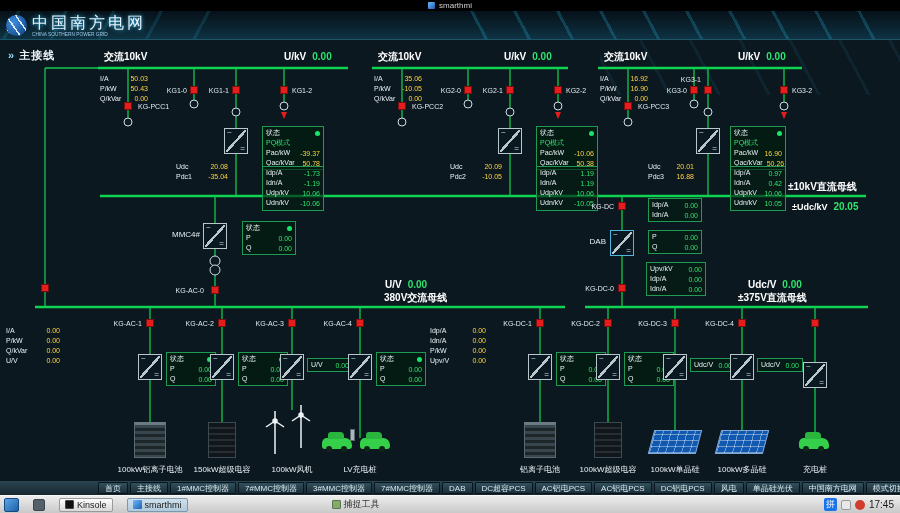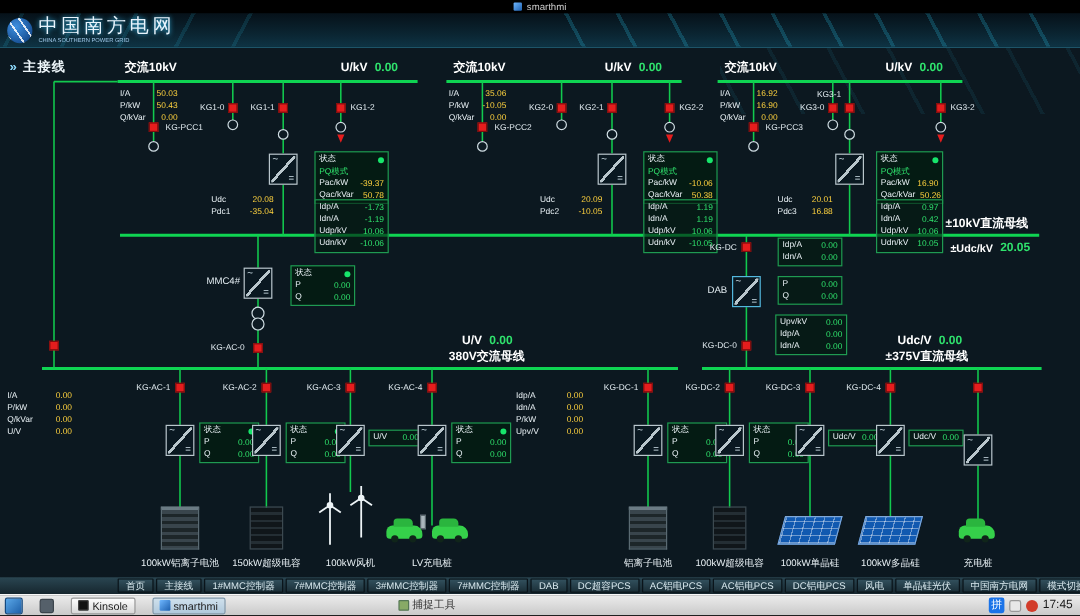--- a/index.html
+++ b/index.html
@@ -461,21 +461,21 @@
       <div class="row">
           <span class="lb">Idn/A</span>
           <span class="vg">0.00</span>
         </div>
     </div>
 
     <div class="a row g" style="left:385px;top:240px">
       <span class="bn">U/V</span>
       <span class="bv">0.00</span>
     </div>
-    <div class="a bn" style="left:374px;top:253px">380V交流母线</div>
+    <div class="a bn" style="left:384px;top:253px">380V交流母线</div>
     <div class="a row g" style="left:748px;top:240px">
       <span class="bn">Udc/V</span>
       <span class="bv">0.00</span>
     </div>
     <div class="a bn" style="left:738px;top:253px">±375V直流母线</div>
     <div class="a brk" style="left:41px;top:244px"></div>
 
     <div class="a" style="left:6px;top:286px;width:54px">
       <div class="row lb">
           <span>I/A</span>

